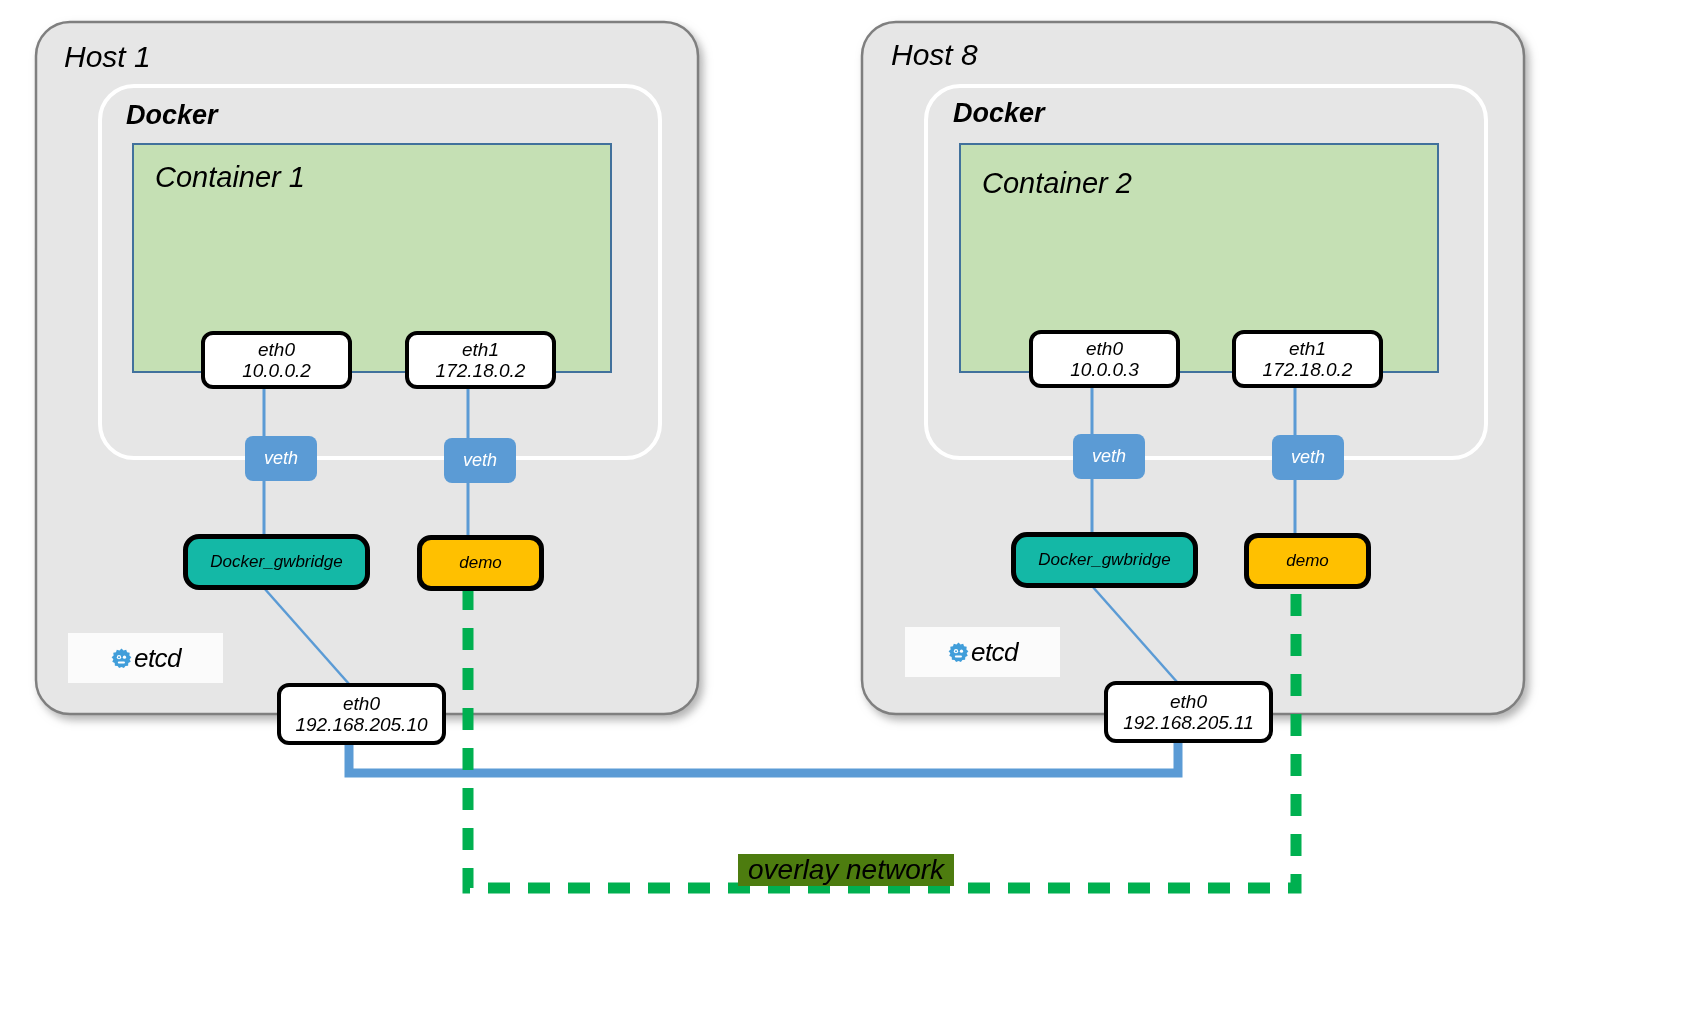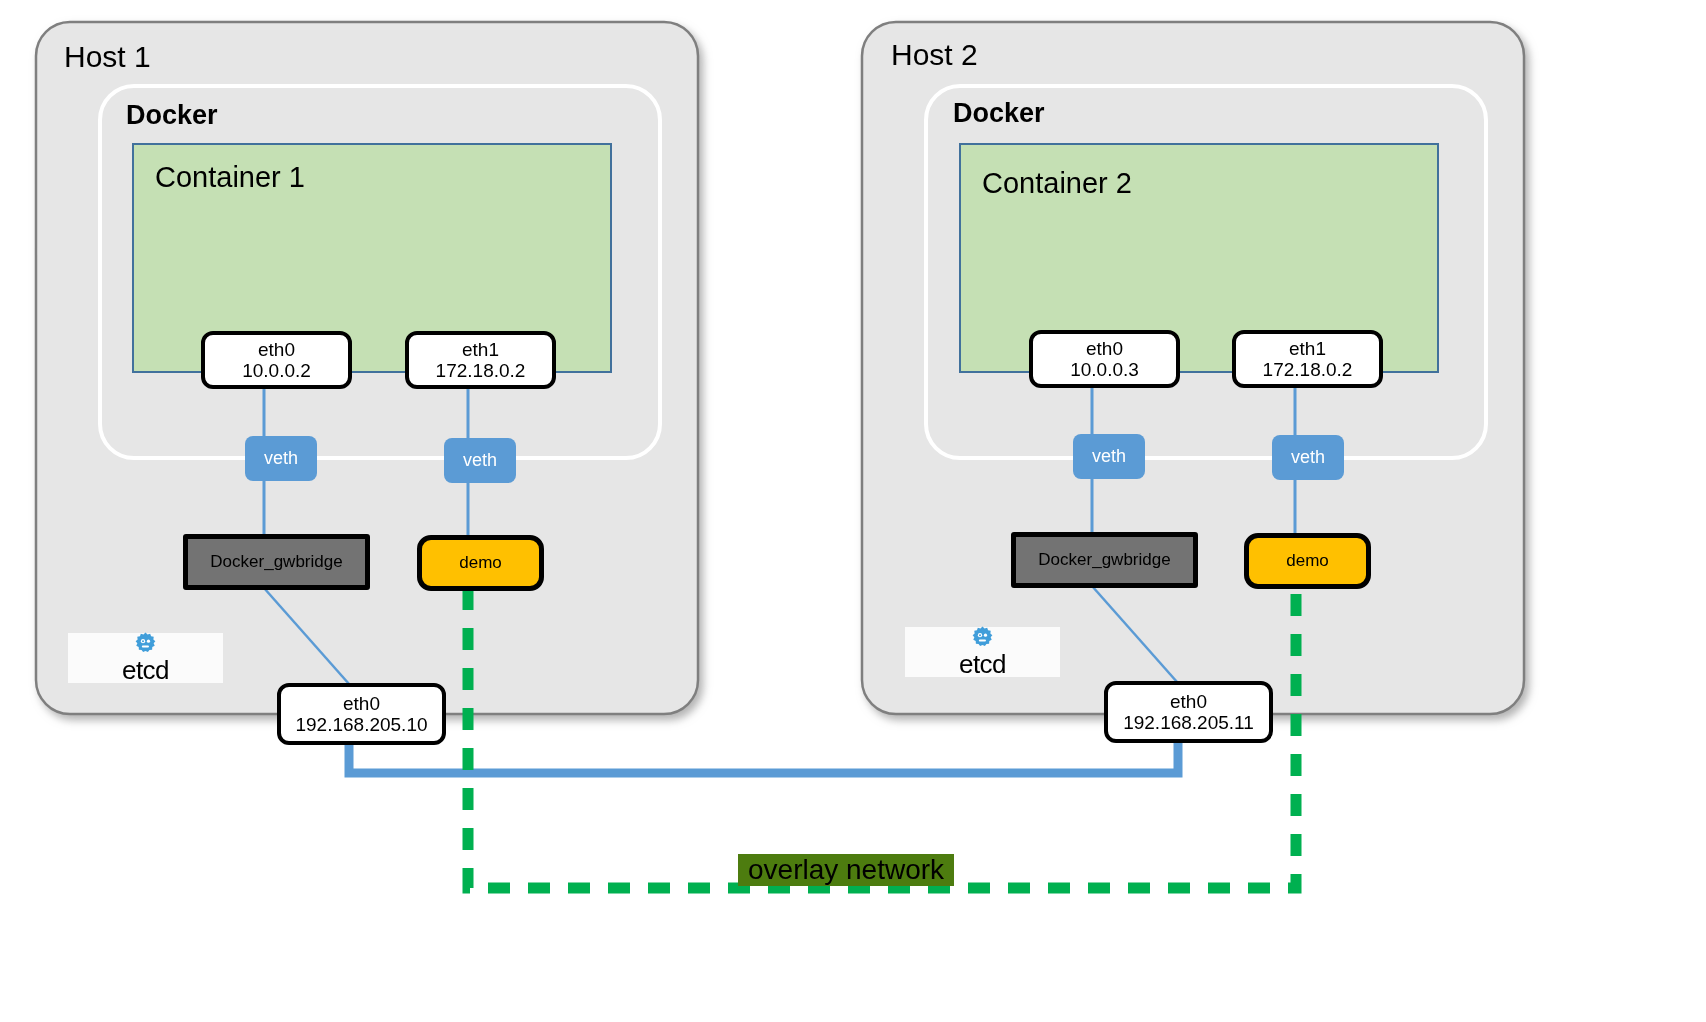--- a/index.html
+++ b/index.html
@@ -12,20 +12,21 @@
     height: 1022px;
     font-family: "Liberation Sans", sans-serif;
     overflow: hidden;
     position: relative;
   }
   #stage {
     position: relative;
     width: 1520px;
     height: 1022px;
     background: #ffffff;
+    font-style: italic;
   }
   svg.layer {
     position: absolute;
     left: 0;
     top: 0;
     width: 1706px;
     height: 1022px;
   }
   .txt {
     position: absolute;
@@ -76,21 +77,20 @@
     position: absolute;
     background: #fbfbfb;
     display: flex;
     align-items: center;
     justify-content: center;
   }
   .etcd-inner {
     display: flex;
     align-items: center;
     gap: 1px;
-    flex-direction: column;
   }
   .box {
     position: absolute;
     box-sizing: border-box;
     display: flex;
     flex-direction: column;
     align-items: center;
     justify-content: center;
     margin-left: 12px;
   }
@@ -98,23 +98,23 @@
     background: #ffffff;
     border: 4px solid #000000;
     border-radius: 12px;
     line-height: 1.12;
   }
   .veth-box {
     background: #5B9BD5;
     border-radius: 8px;
   }
   .gwbridge-box {
-    background: #737373;
+    background: #14b8a6;
     border: 5px solid #000000;
-    border-radius: 3px;
+    border-radius: 16px;
   }
   .demo-box {
     background: #FFC000;
     border: 5px solid #000000;
     border-radius: 14px;
   }
 </style>
 </head>
 <body>
 
@@ -203,21 +203,21 @@
       </span>
       <span class="etcd-text">etcd</span>
     </div>
   </div>
 
   <div class="box iface-box" style="left:265px; top:683px; width:169px; height:62px;">
     <div class="iface-line1">eth0</div>
     <div class="iface-line2">192.168.205.10</div>
   </div>
 
-  <div class="txt host-label" style="left:891px; top:38px;">Host 2</div>
+  <div class="txt host-label" style="left:891px; top:38px;">Host 8</div>
   <div class="txt docker-label" style="left:953px; top:98px;">Docker</div>
   <div class="txt container-label" style="left:982px; top:167px;">Container 2</div>
 
   <div class="box iface-box" style="left:1017px; top:330px; width:151px; height:58px;">
     <div class="iface-line1">eth0</div>
     <div class="iface-line2">10.0.0.3</div>
   </div>
   <div class="box iface-box" style="left:1220px; top:330px; width:151px; height:58px;">
     <div class="iface-line1">eth1</div>
     <div class="iface-line2">172.18.0.2</div>

